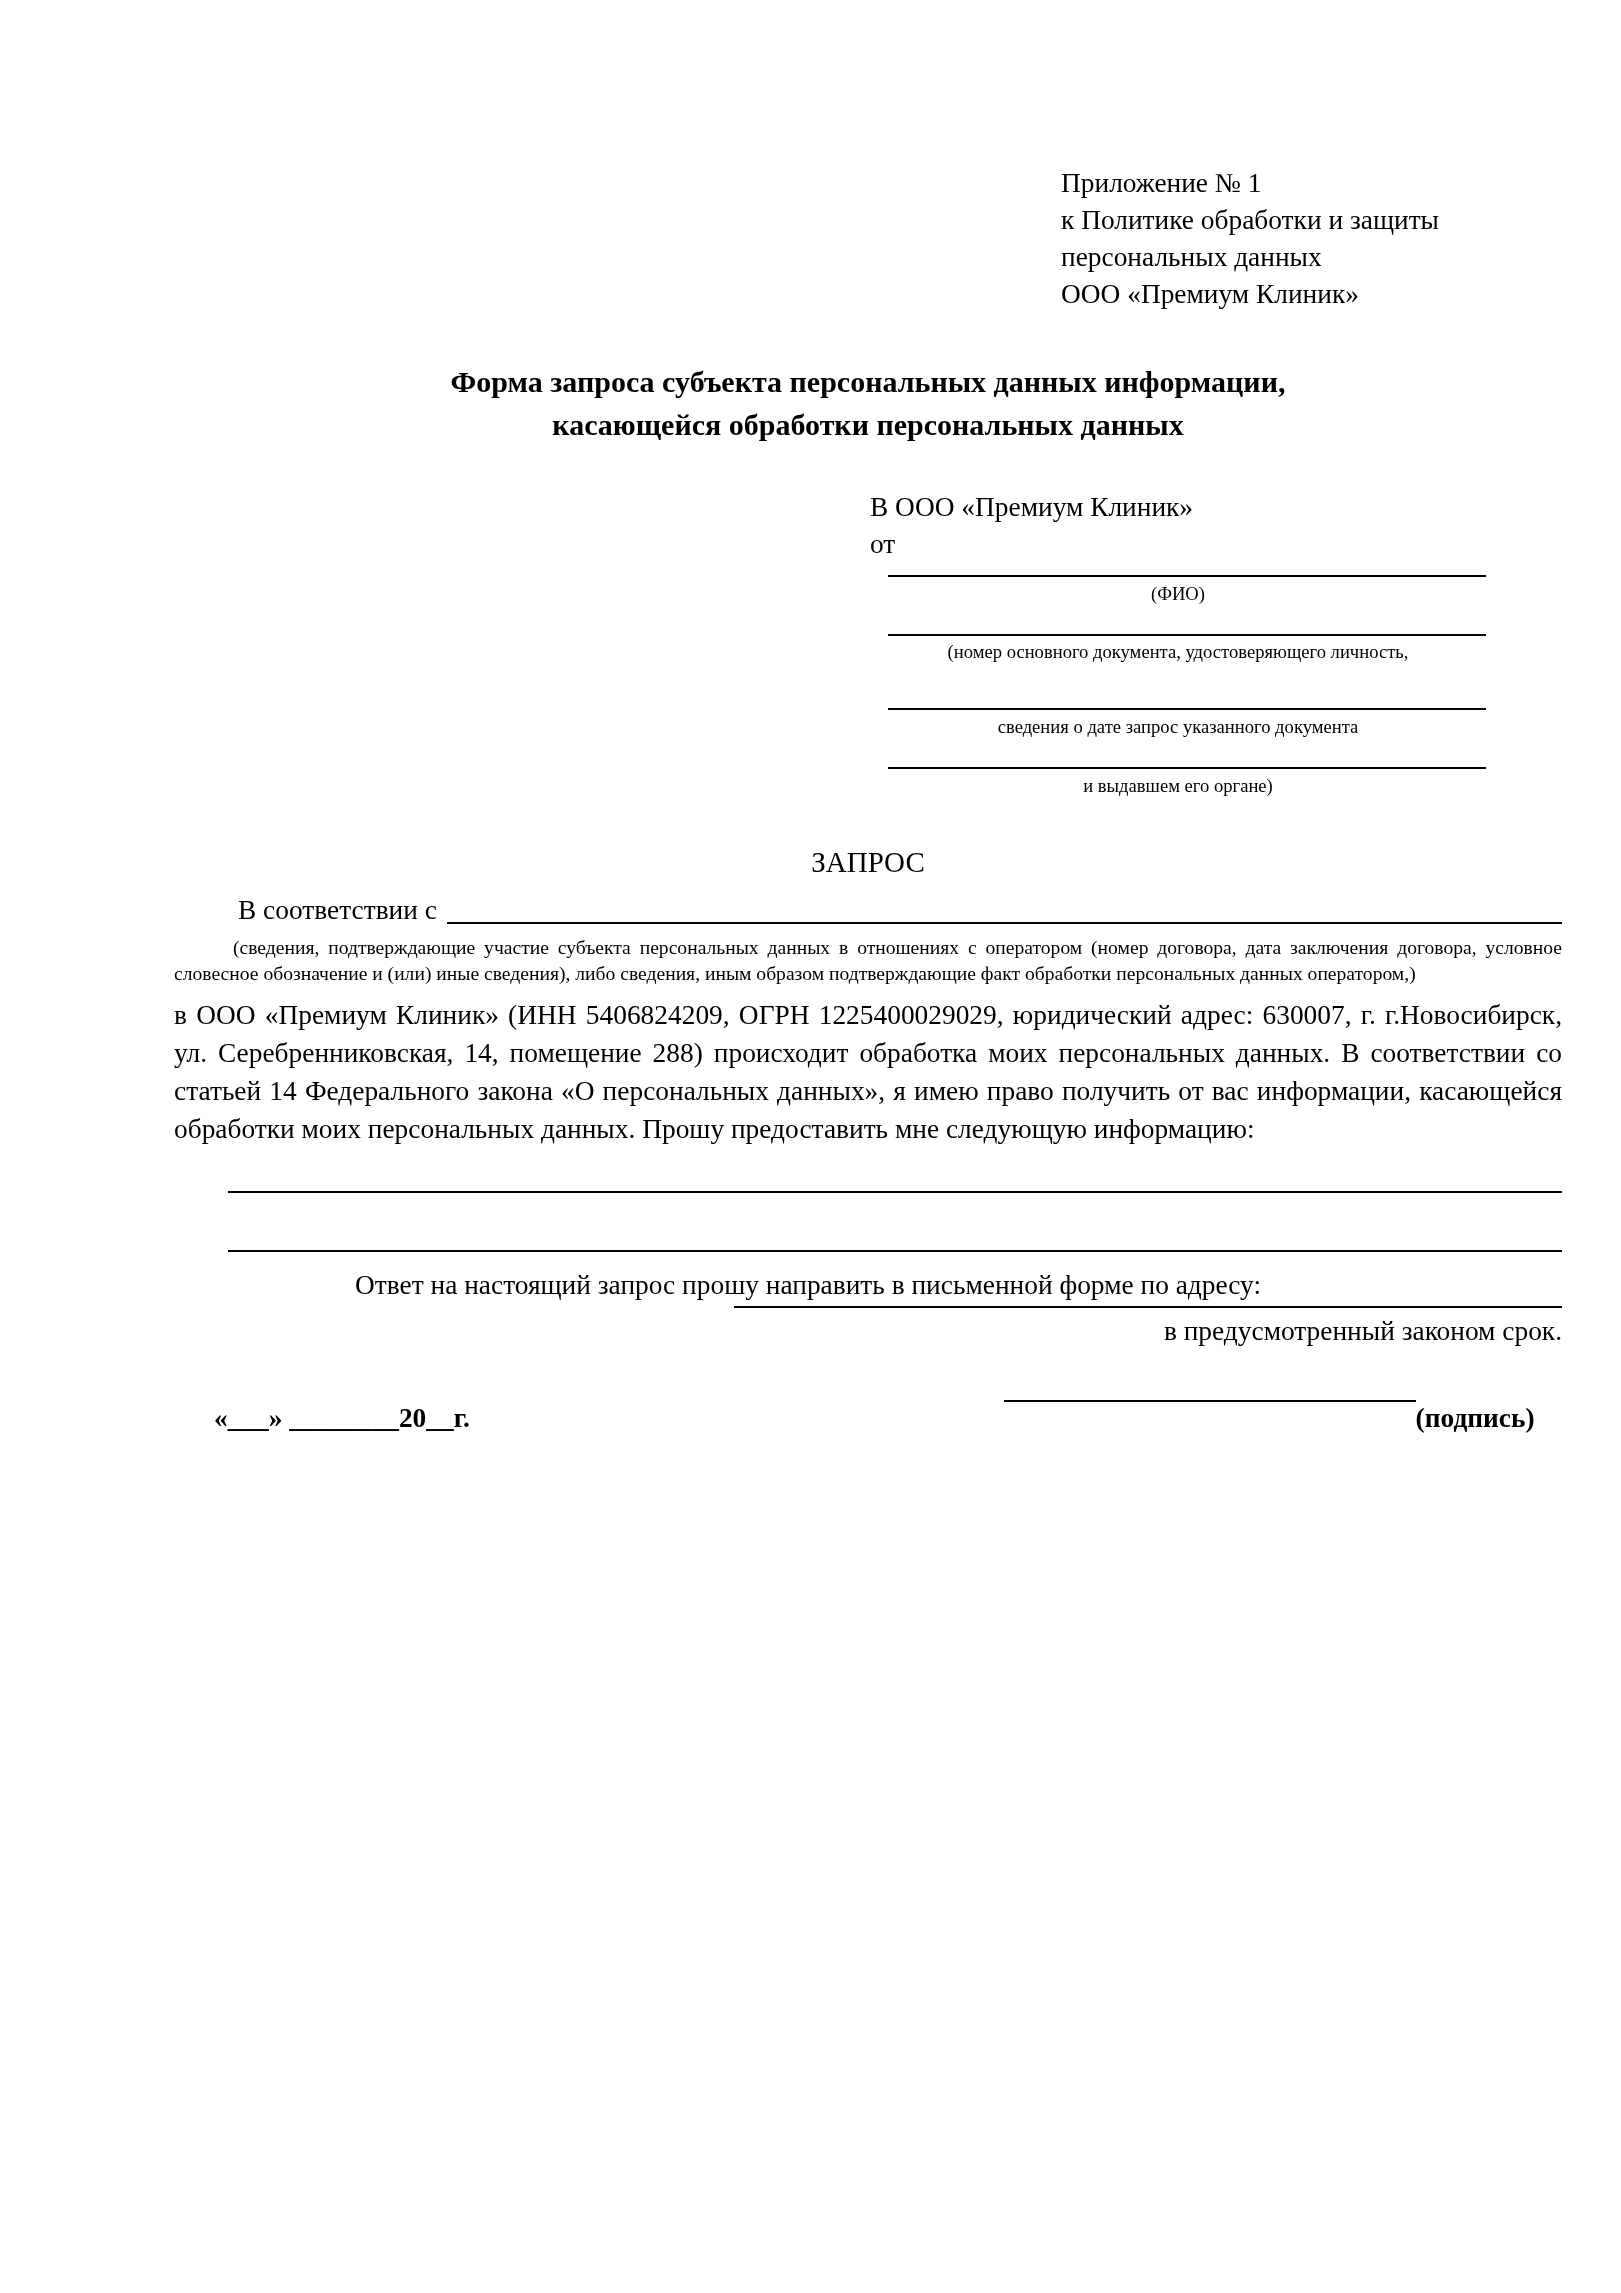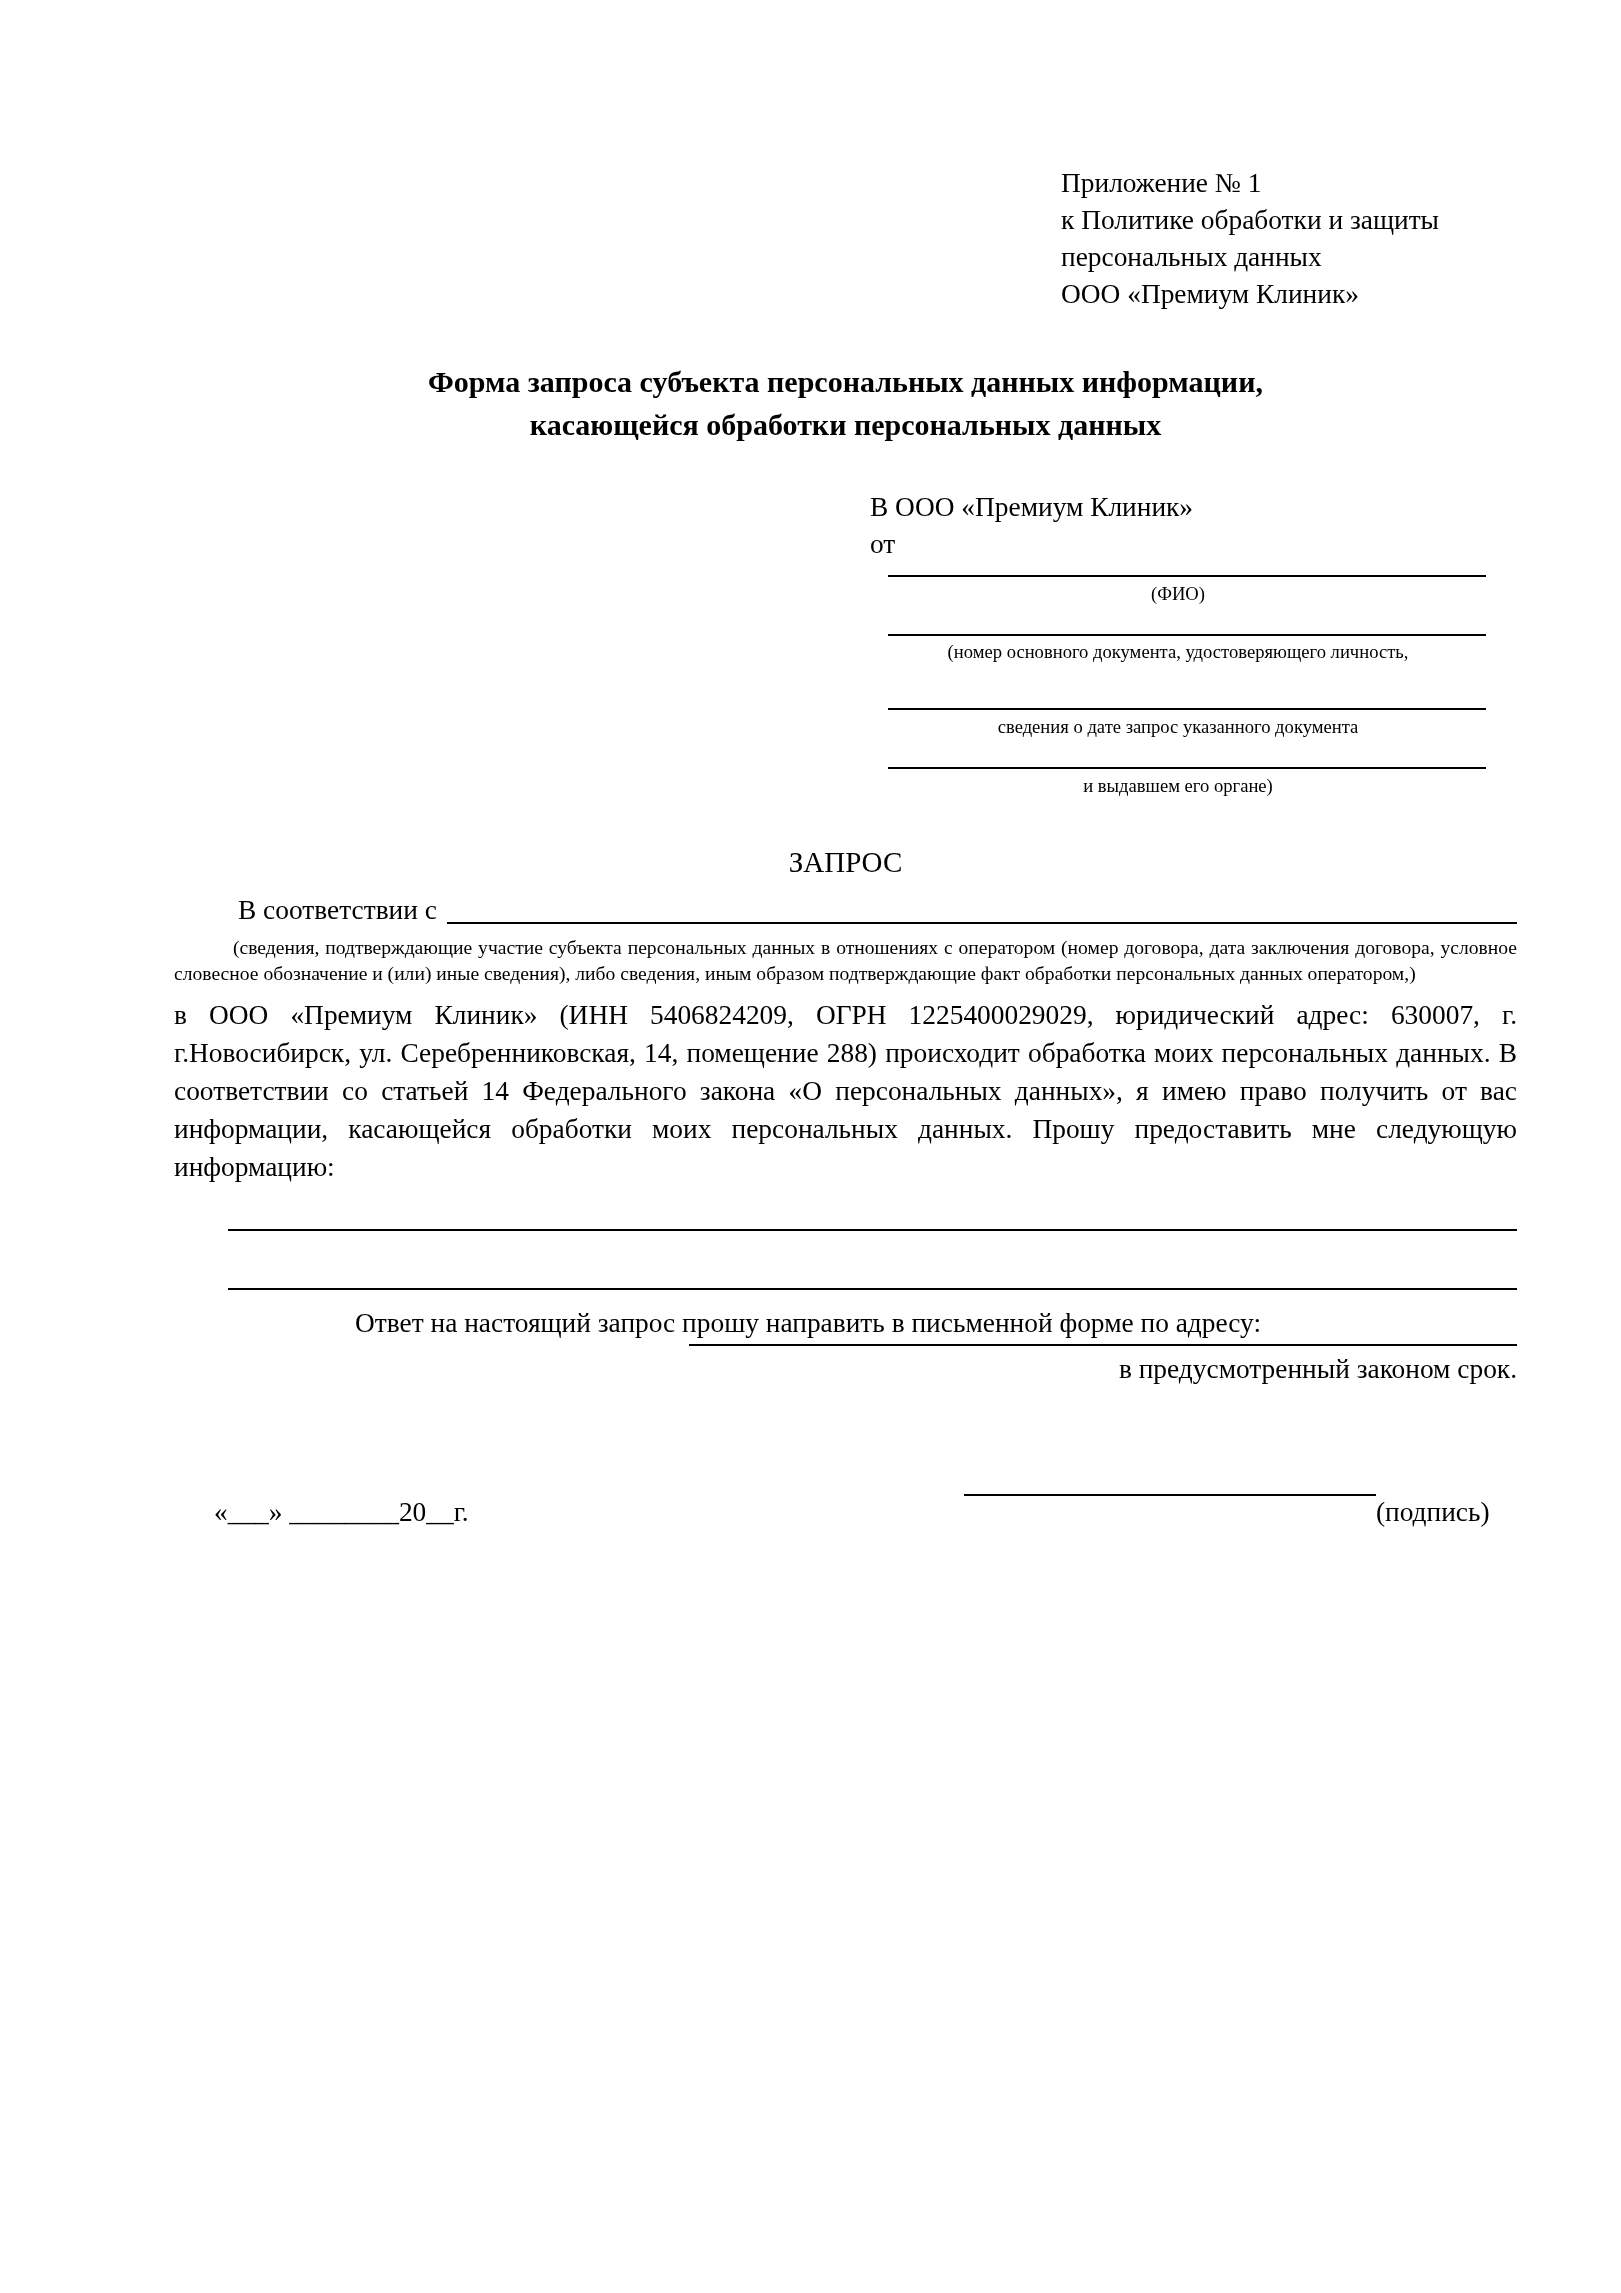--- a/index.html
+++ b/index.html
@@ -5,21 +5,21 @@
   html, body { margin: 0; padding: 0; background: #fff; }
   body {
     width: 1621px; height: 2294px;
     font-family: "Liberation Serif", "DejaVu Serif", serif;
     color: #000;
     position: relative;
   }
   .page {
     box-sizing: border-box;
     width: 1621px; height: 2294px;
-    padding: 0 104px 0 174px;
+    padding: 0 59px 0 174px;
     overflow: hidden;
   }
   
   .header-block {
     margin-top: 165px;
     margin-left: 887px;
     font-size: 27.4px;
     line-height: 37px;
     white-space: nowrap;
   }
@@ -115,23 +115,24 @@
     margin-left: 54px;
     border-bottom: 2.9px solid #000;
     margin-bottom: 4.9px;
     height: 0;
   }
   .address-line .suffix { white-space: nowrap; }
   .footer-row {
     display: flex;
     justify-content: space-between;
     align-items: flex-end;
-    margin-top: 106px;
-    font-size: 27.4px;
-    line-height: 37px;
+    margin-top: 50px;
+    font-size: 27.4px;
+    line-height: 37px;
+    font-weight: bold;
   }
   .date-part { margin-left: 40px; white-space: nowrap; }
   .sign-part { display: flex; margin-right: 27.4px; }
   .sign-part .sign-line {
     width: 412px;
     border-bottom: 2.9px solid #000;
     margin-bottom: 4.9px;
     height: 0;
   }
   .sign-part .sign-caption { white-space: nowrap; }

